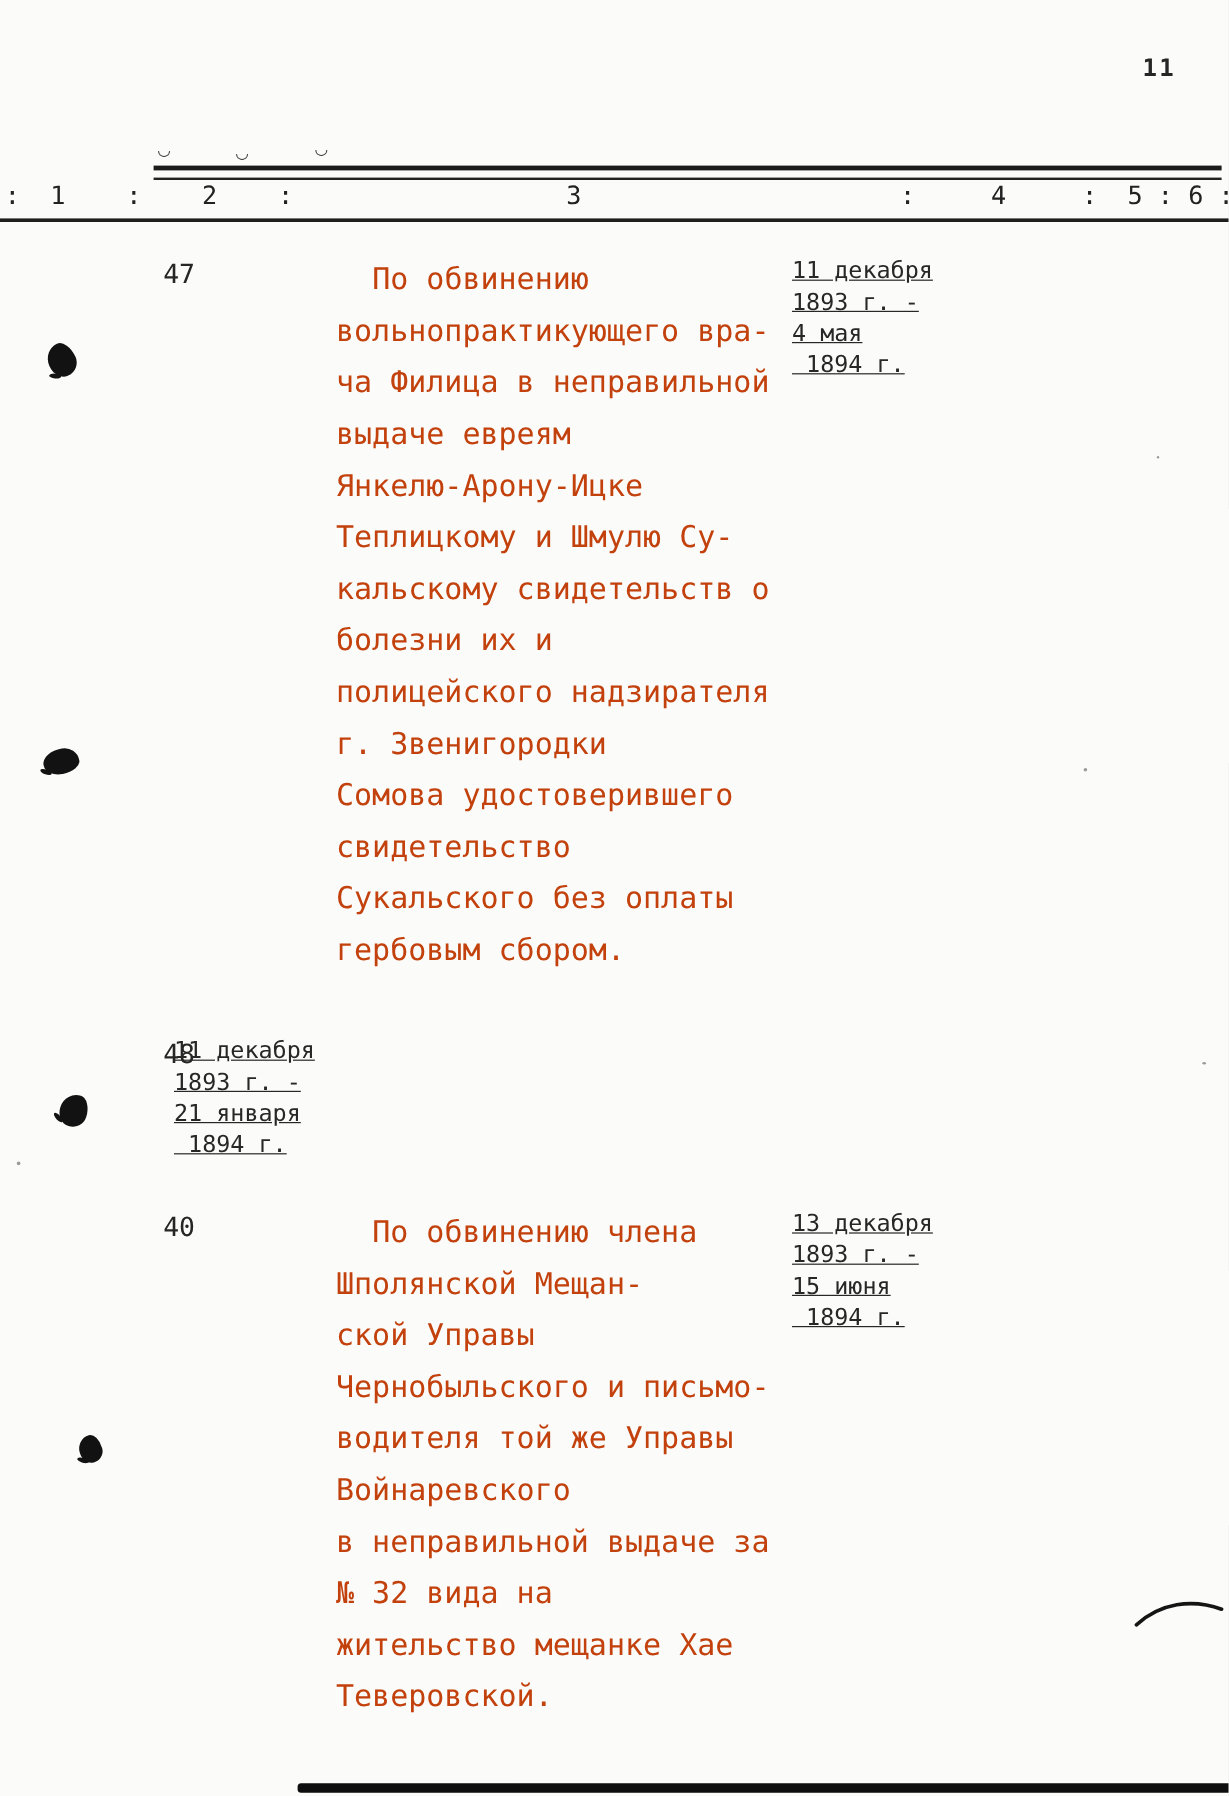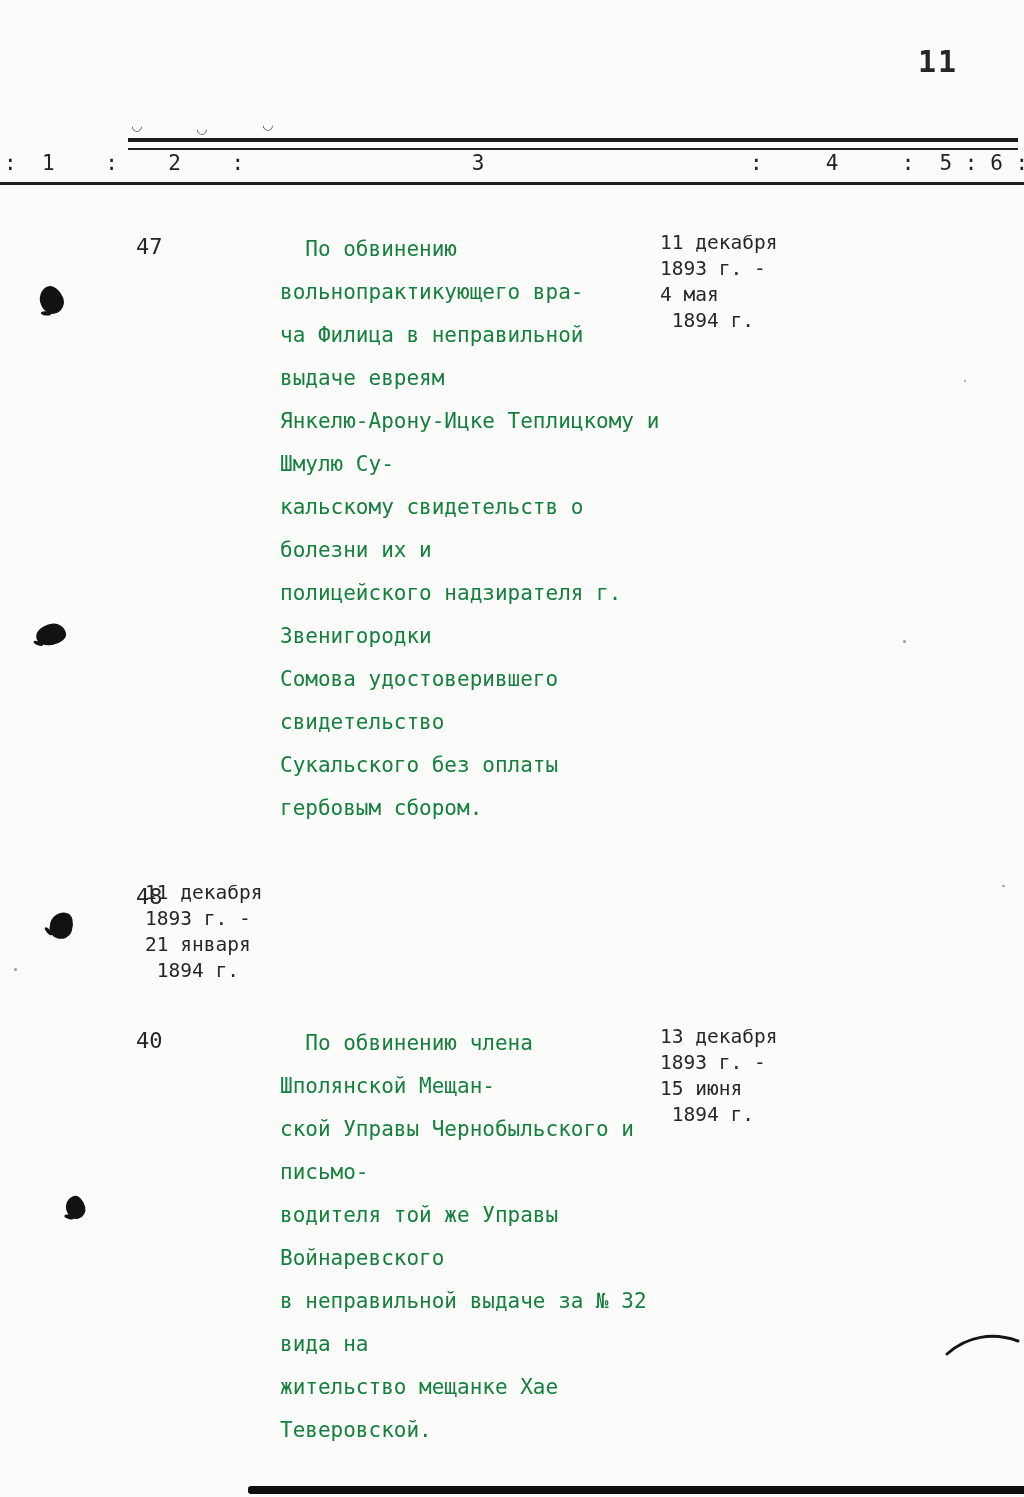--- a/index.html
+++ b/index.html
@@ -7,22 +7,22 @@
     position:relative;
     width:1024px;height:1497px;
     margin:0 auto;
     background:#fbfbf9;
     overflow:hidden;
     font-family:"DejaVu Sans Mono","Liberation Mono",monospace;
     color:#262626;
   }
   
   .page-number{
-    position:absolute;top:44px;left:918px;
-    font-size:30px;font-weight:bold;letter-spacing:2px;
+    position:absolute;top:44px;left:952px;
+    font-size:20px;font-weight:bold;letter-spacing:2px;
   }
   
   .tick{
     position:absolute;font-size:13px;color:#3a3a3a;
     font-family:"DejaVu Sans",sans-serif;
   }
   
   .rule-top{
     position:absolute;left:128px;right:6px;top:138px;height:6px;
     border-top:4px solid #1c1c1c;border-bottom:2px solid #222;
@@ -36,36 +36,36 @@
     position:absolute;left:0;right:0;top:182px;height:0;
     border-top:3px solid #1e1e1e;
   }
   
   .entry-list{
     position:absolute;left:0;right:0;top:192px;
   }
   .entry{
     display:flex;align-items:flex-start;
   }
-  .entry-47{margin-top:36px;}
+  .entry-47{margin-top:19px;}
   .entry-48{margin-top:48px;}
   .entry-49{margin-top:38px;}
   .entry-number{
     width:145px;box-sizing:border-box;padding-left:136px;
     font-size:22px;padding-top:6px;white-space:pre;
   }
   .entry-text{
     width:515px;box-sizing:border-box;padding-left:135px;
-    font-size:21px;line-height:43px;white-space:pre-wrap;
-    color:#15803d;
+    font-size:25px;line-height:43px;white-space:pre-wrap;
+    color:#c2410c;
   }
   .entry-dates{
     width:200px;box-sizing:border-box;padding-left:0;
     font-size:19.5px;line-height:26px;white-space:pre;
-    padding-top:2px;color:#272727;
+    padding-top:2px;color:#272727;text-decoration:underline;
   }
   
   .blob{
     position:absolute;background:#121212;
     border-radius:62% 45% 55% 50% / 55% 62% 45% 50%;
   }
   .blob-1{left:40px;top:286px;width:23px;height:28px;transform:rotate(-24deg);}
   .blob-2{left:36px;top:624px;width:30px;height:21px;transform:rotate(-10deg);}
   .blob-3{left:50px;top:912px;width:23px;height:27px;transform:rotate(18deg);}
   .blob-4{left:66px;top:1196px;width:19px;height:23px;transform:rotate(-15deg);}

